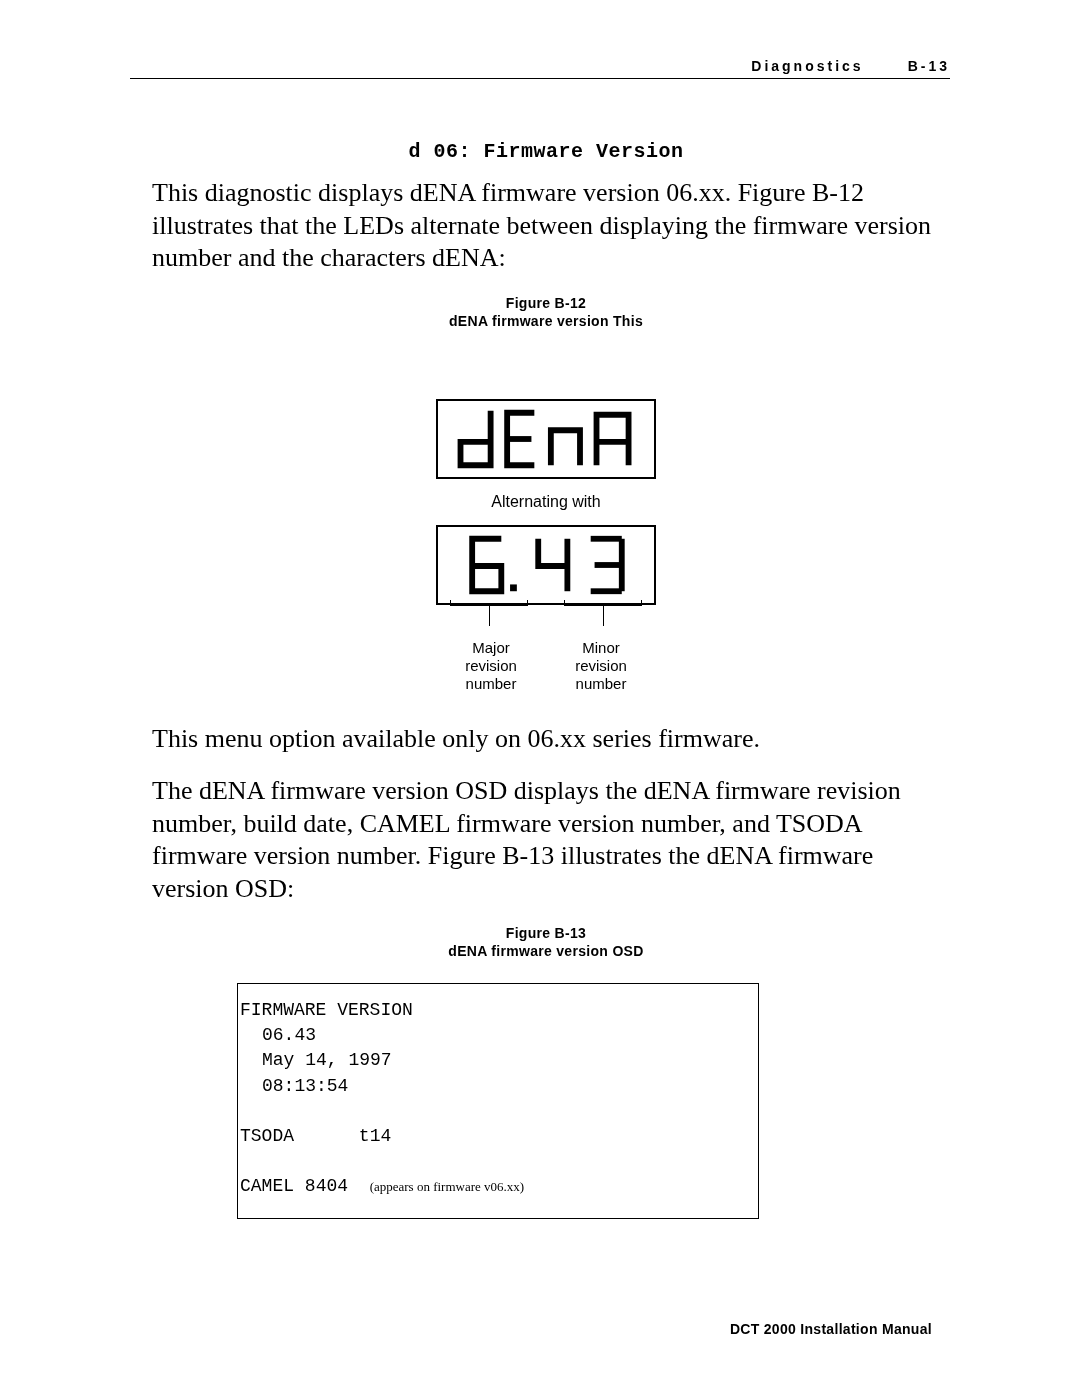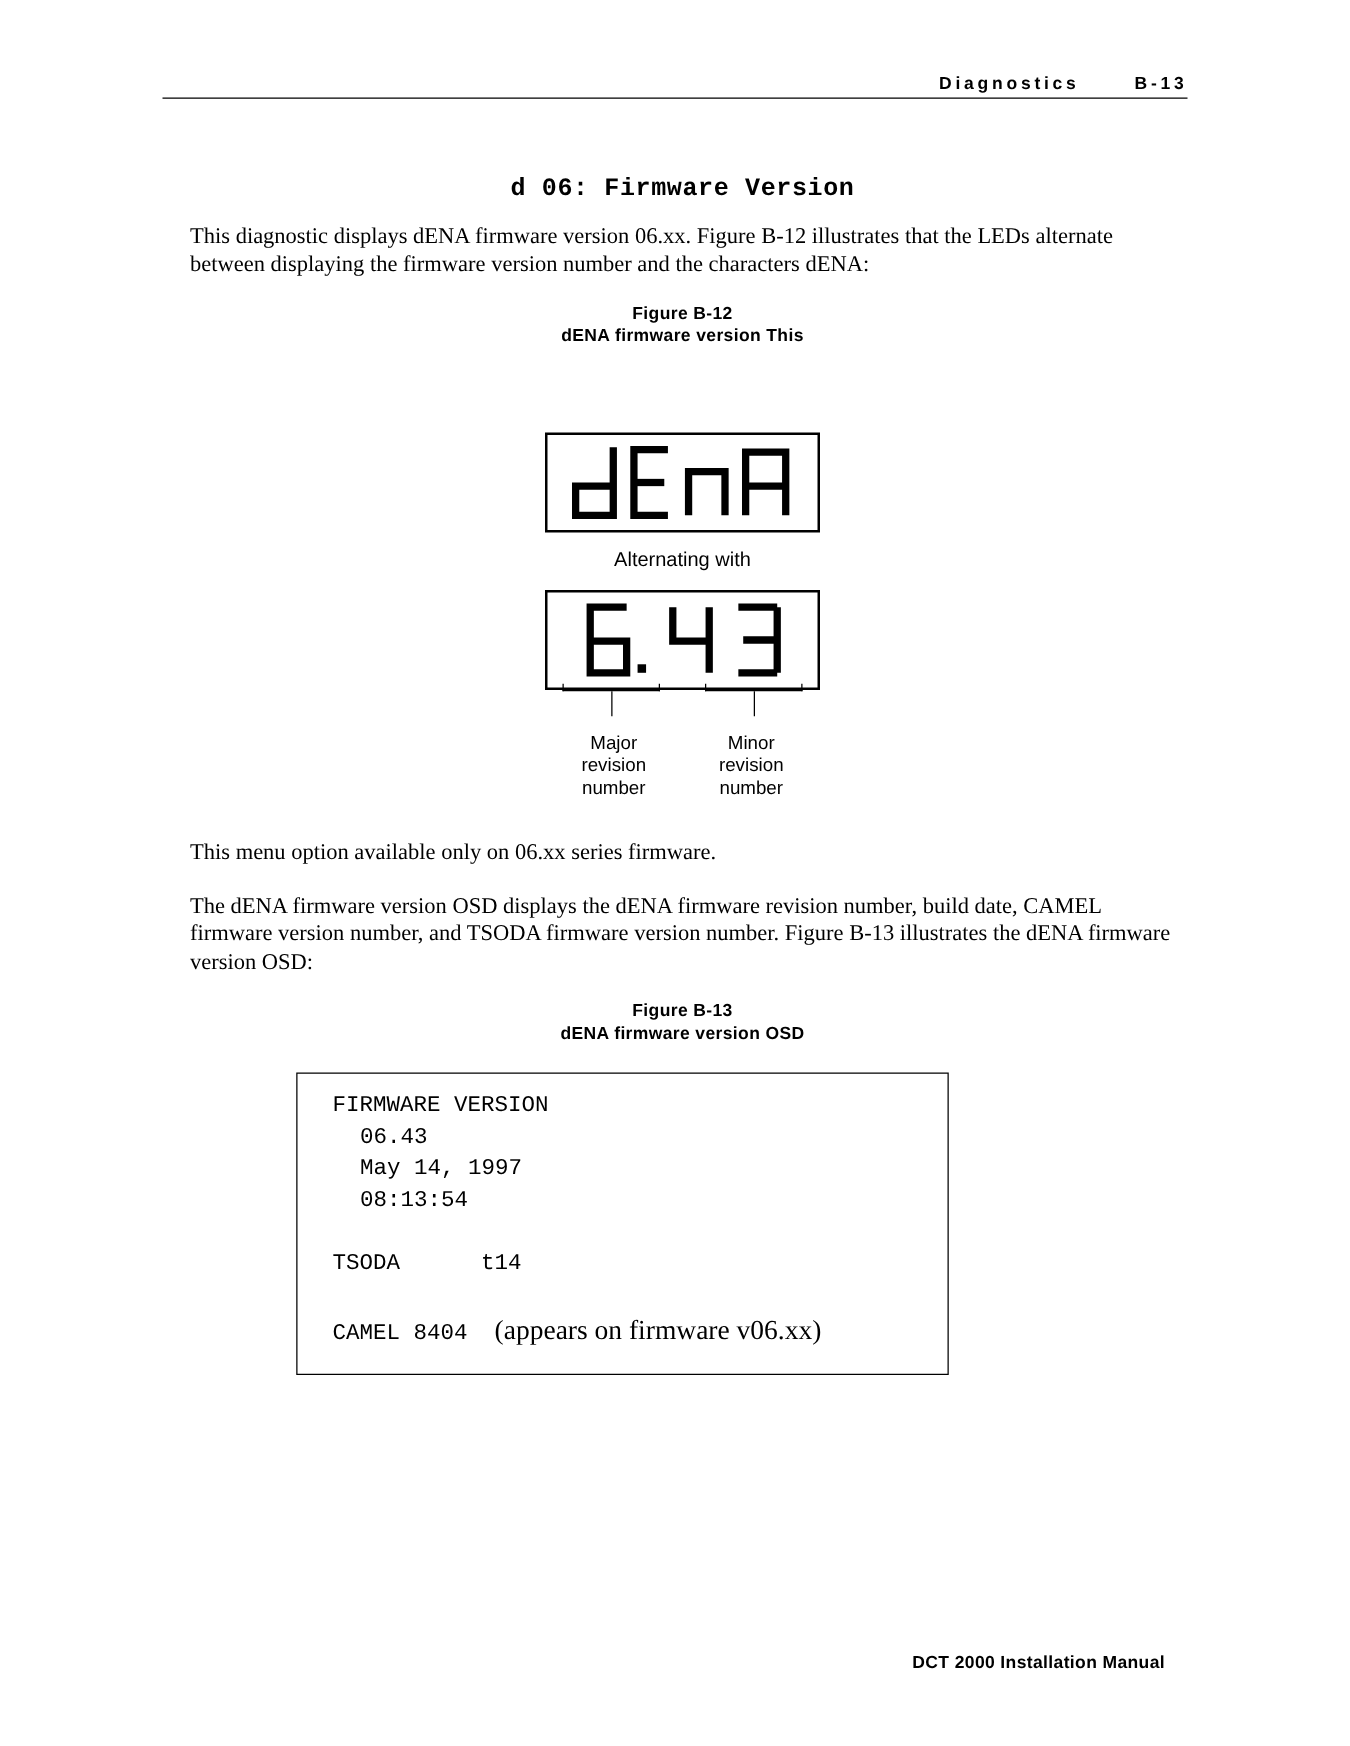--- a/index.html
+++ b/index.html
@@ -49,21 +49,21 @@
   .section-heading {
     font-family: Liberation Mono, monospace;
     font-weight: bold;
     font-size: 20px;
     letter-spacing: 0.5px;
     margin: 0 0 14px 0;
     text-align: center;
   }
   .body-text {
     font-family: "New Century Schoolbook", "Century Schoolbook", Georgia, serif;
-    font-size: 18px;
+    font-size: 26px;
     line-height: 1.25;
     margin: 0 0 20px 0;
   }
   .fig-caption {
     font-family: Arial, Helvetica, sans-serif;
     font-weight: bold;
     font-size: 14px;
     letter-spacing: 0.3px;
   }
   .fig-caption div { margin-bottom: 2px; text-align: center; }
@@ -119,31 +119,31 @@
   }
   .bracket .tick-l { left: 0; top: -6px; width: 1px; height: 6px; }
   .bracket .tick-r { right: 0; top: -6px; width: 1px; height: 6px; }
   .bracket .stem { left: 50%; top: 0; width: 1px; height: 20px; }
 
   
   .osd-box {
     margin: 24px 0 0 85px;
     width: 522px;
     border: 1px solid #000;
-    padding: 14px 16px 18px 28px;
+    padding: 14px 16px 18px 2px;
     box-sizing: border-box;
     font-family: "Courier New", Courier, monospace;
     font-size: 18px;
     line-height: 1.4;
   }
   .osd-box .indent { margin-left: 22px; }
   .osd-row { white-space: pre; }
   .osd-note {
     font-family: "Times New Roman", Times, serif;
-    font-size: 22px;
+    font-size: 13px;
     white-space: normal;
   }
   .footer {
     position: absolute;
     right: 148px;
     bottom: 60px;
     font-family: Arial, Helvetica, sans-serif;
     font-weight: bold;
     font-size: 14px;
     letter-spacing: 0.3px;

